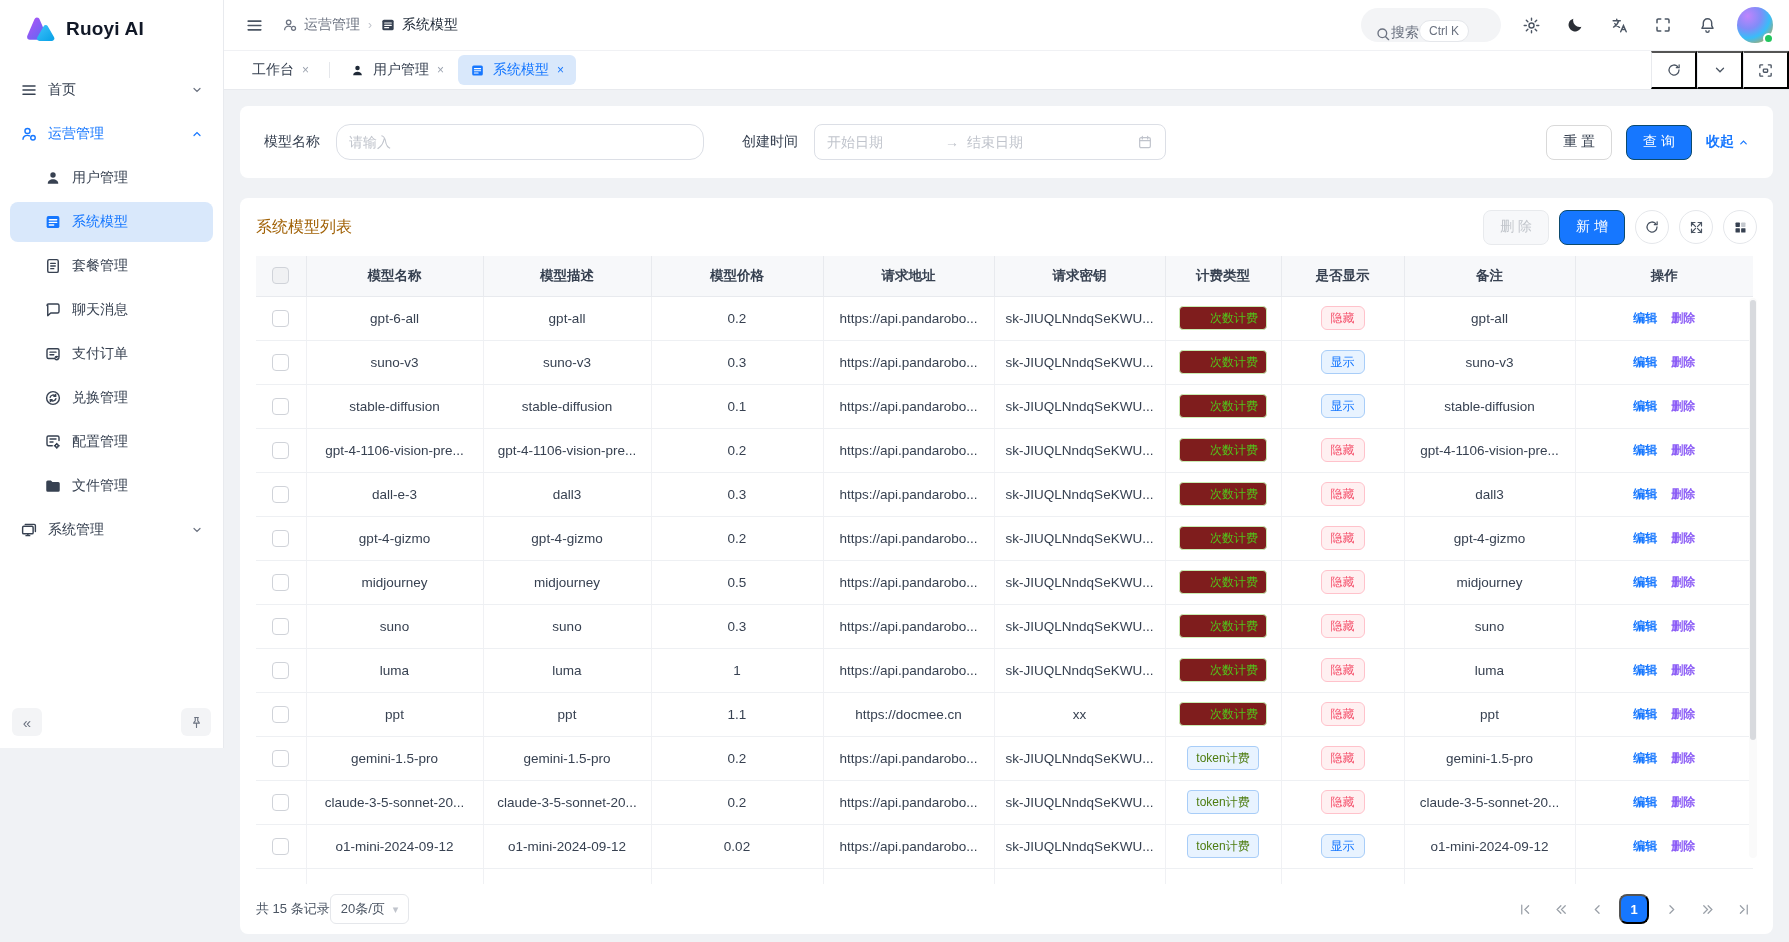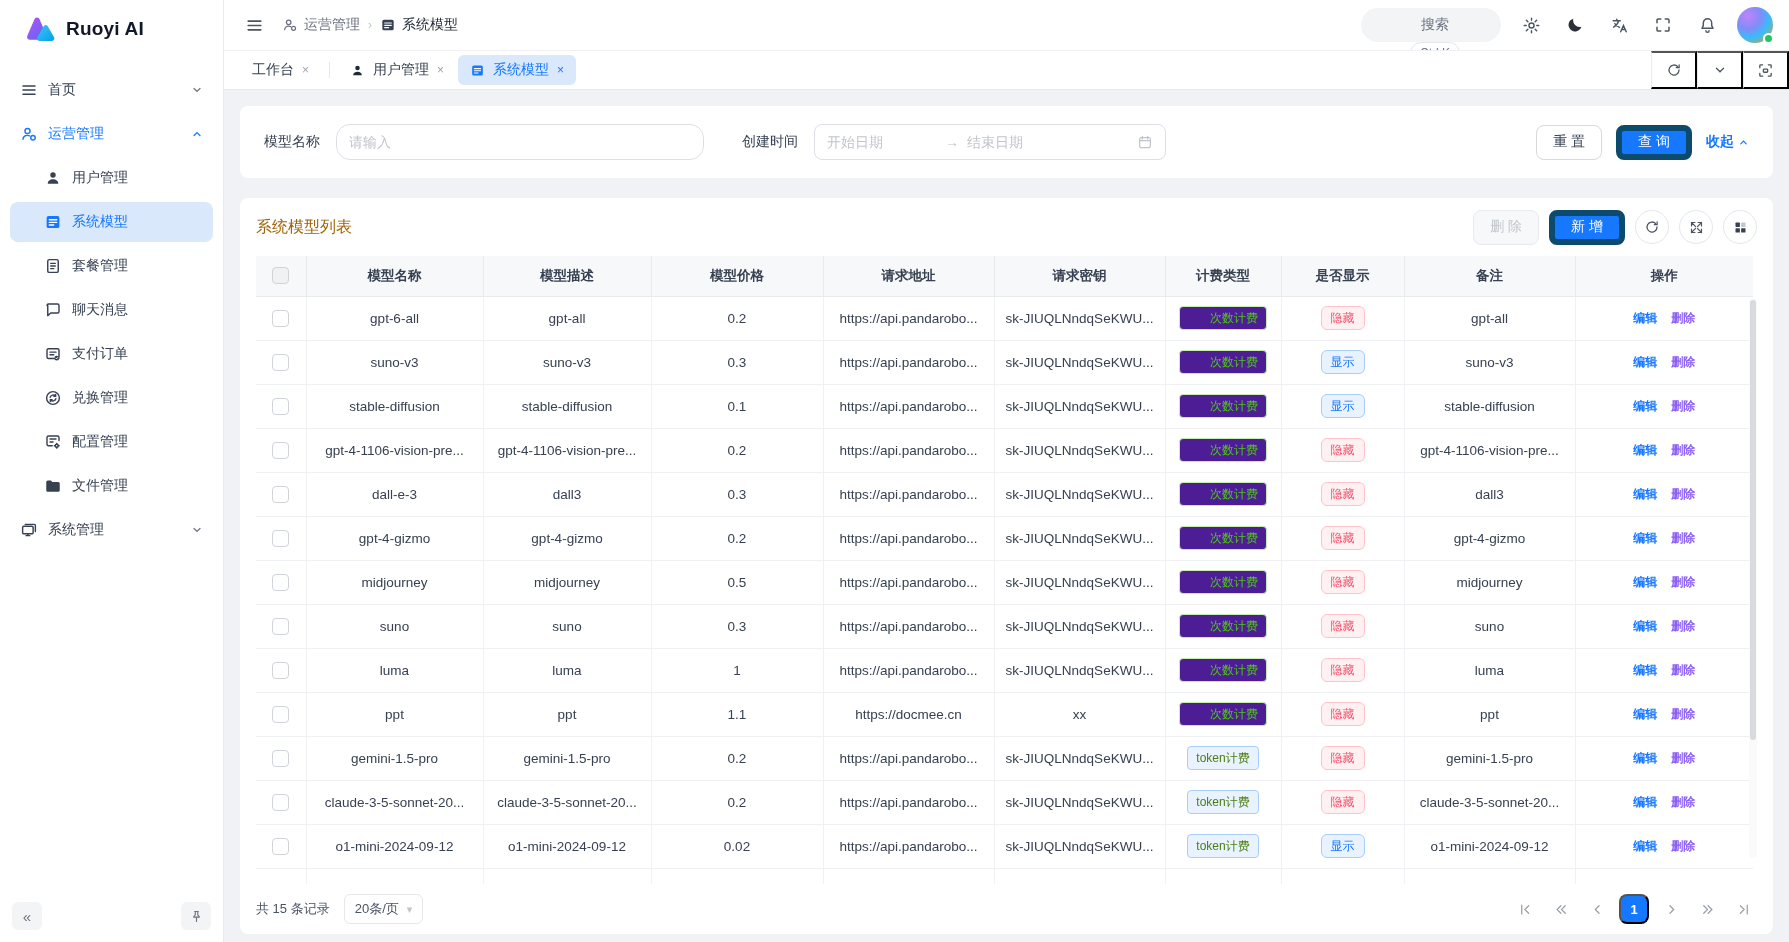--- a/index.html
+++ b/index.html
@@ -1,21 +1,21 @@
 <!DOCTYPE html>
 <html><head>
 <meta charset="utf-8">
 <style>
   * { margin:0; padding:0; box-sizing:border-box; }
   html,body { width:1789px; height:942px; overflow:hidden; }
   body { font-family:"Liberation Sans","DejaVu Sans",sans-serif; font-size:14px; color:#374151; background:#f0f2f5; display:flex; }
   svg { display:block; }
 
   
-  .sidebar { width:224px; height:942px; background:#fff; border-right:1px solid #e8eaee; display:flex; flex-direction:column; flex-shrink:0; }
+  .sidebar { width:224px; height:748px; background:#fff; border-right:1px solid #e8eaee; display:flex; flex-direction:column; flex-shrink:0; }
   .logo-row { height:58px; display:flex; align-items:center; gap:10px; padding:0 18px; }
   .logo-name { font-size:19px; font-weight:700; color:#111827; letter-spacing:.2px; }
   .menu { flex:1; padding:8px 0 0; overflow:hidden; }
   .menu-item { height:40px; margin:4px 10px; border-radius:8px; display:flex; align-items:center; gap:10px; padding:0 10px; color:#374151; cursor:pointer; }
   .menu-item .mi-label { flex:1; }
   .menu-item .chev { color:#6b7280; }
   .menu-item.sub { padding-left:34px; }
   .menu-item.blue { color:#1677ff; }
   .menu-item.blue .chev { color:#1677ff; }
   .menu-item.active { background:#d9e8fb; color:#1677ff; }
@@ -27,21 +27,21 @@
   .main { flex:1; display:flex; flex-direction:column; min-width:0; }
 
   
   .topbar { height:50px; background:#fff; display:flex; align-items:center; padding:0 16px; gap:14px; }
   .icon-btn { background:none; border:none; color:#4b5563; cursor:pointer; display:flex; align-items:center; justify-content:center; width:28px; height:28px; }
   .breadcrumb { display:flex; align-items:center; gap:8px; font-size:14px; }
   .bc-item { display:flex; align-items:center; gap:6px; color:#6b7280; cursor:pointer; }
   .bc-item.current { color:#1f2937; }
   .bc-sep { color:#c0c4cc; font-size:12px; }
   .topbar-right { margin-left:auto; display:flex; align-items:center; gap:16px; }
-  .search-pill { height:34px; background:#f3f4f6; border-radius:17px; display:flex; align-items:center; gap:8px; padding:0 6px 0 14px; cursor:pointer; min-width:140px;flex-direction:column; }
+  .search-pill { height:34px; background:#f3f4f6; border-radius:17px; display:flex; align-items:flex-end; padding:0 6px 0 14px; cursor:pointer; min-width:140px; }
   .search-pill .s-text { color:#6b7280; font-size:14px; }
   .kbd { background:#fff; border:1px solid #e5e7eb; border-radius:12px; padding:3px 9px; font-size:12px; color:#6b7280; }
   .avatar-wrap { position:relative; width:36px; height:36px; cursor:pointer; }
   .avatar { width:36px; height:36px; border-radius:50%; background:radial-gradient(circle at 30% 25%,#c084fc 0%,#818cf8 35%,#38bdf8 60%,#f59e0b 100%); }
   .status-dot { position:absolute; right:-1px; bottom:-1px; width:11px; height:11px; border-radius:50%; background:#22c55e; border:2px solid #fff; }
 
   
   .tabbar { height:40px; background:#fff; border-top:1px solid #f0f1f4; border-bottom:1px solid #e8eaee; display:flex; align-items:stretch; }
   .tabs { display:flex; align-items:center; padding-left:16px; gap:2px; flex:1; }
   .tab { display:flex; align-items:center; gap:8px; padding:6px 12px; border-radius:6px; cursor:pointer; color:#374151; font-size:14px; }
@@ -58,54 +58,54 @@
   .f-label { color:#374151; margin-right:4px; }
   .f-input { width:368px; height:36px; border:1px solid #dcdfe6; border-radius:14px; padding:0 12px; font-size:14px; color:#374151; outline:none; font-family:inherit; }
   .f-input::placeholder { color:#c0c4cc; }
   .date-range { width:352px; height:36px; border:1px solid #dcdfe6; border-radius:8px; display:flex; align-items:center; padding:0 12px; gap:8px; color:#c0c4cc; }
   .date-range input { border:none; outline:none; width:110px; font-size:14px; font-family:inherit; color:#374151; background:transparent; }
   .date-range input::placeholder { color:#c0c4cc; }
   .range-arrow { color:#c0c4cc; }
   .filter-right { margin-left:auto; display:flex; align-items:center; gap:14px; }
   .btn { height:35px; border-radius:8px; padding:0 16px; font-size:14px; cursor:pointer; font-family:inherit; }
   .btn-default { background:#fff; border:1px solid #d9d9d9; color:#374151; }
-  .btn-primary { background:#1677ff; border:6px solid #0c4a6e; color:#fff; }
+  .btn-primary { background:#1677ff; border:1px solid #0c4a6e; color:#fff; }
   .btn-disabled { background:#f7f8fa; border:1px solid #e8eaed; color:#c1c5cb; cursor:not-allowed; }
   .link-collapse { color:#1677ff; display:flex; align-items:center; gap:4px; cursor:pointer; font-weight:600; }
 
   .table-card { background:#fff; border-radius:8px; margin-top:20px; height:736px; display:flex; flex-direction:column; overflow:hidden; }
   .card-toolbar { height:58px; display:flex; align-items:center; padding:0 16px; gap:12px; flex-shrink:0; }
   .card-title { font-size:16px; color:#a16207; }
   .toolbar-right { margin-left:auto; display:flex; align-items:center; gap:10px; }
   .round-btn { width:34px; height:34px; border-radius:50%; border:1px solid #e5e7eb; background:#fff; color:#4b5563; display:flex; align-items:center; justify-content:center; cursor:pointer; }
 
   .table-wrap { position:relative; height:628px; overflow:hidden; margin:0 16px; flex-shrink:0; }
   table { border-collapse:collapse; table-layout:fixed; width:1497px; }
   th, td { height:44px; text-align:center; font-size:13.5px; border-bottom:1px solid #eef0f3; border-right:1px solid #f0f1f4; overflow:hidden; white-space:nowrap; text-overflow:ellipsis; padding:0 6px; }
   th:last-child, td:last-child { border-right:none; }
   thead th { height:40px; background:#f7f8fa; font-weight:700; color:#374151; border-bottom:1px solid #e8eaee; border-right:1px solid #e8eaee; }
   thead th:last-child { border-right:none; }
   .checkbox { display:inline-block; width:17px; height:17px; border:1.5px solid #d0d3d9; border-radius:4px; background:#fff; cursor:pointer; vertical-align:middle; }
   thead .checkbox { background:#f0f1f3; }
   .badge { display:inline-block; font-size:12px; line-height:1; padding:5px 8px; border-radius:4px; border:1px solid transparent; }
-  .badge-green { color:#52c41a; background:#4c1d95; border-color:#c8ecb2;padding-left:30px; }
+  .badge-green { color:#52c41a; background:#7f1d1d; border-color:#c8ecb2;padding-left:30px; }
   .badge-blue { color:#4d7c0f; background:#e8f3ff; border-color:#a8cdf8; }
   .pill { display:inline-block; font-size:12px; line-height:1; padding:5px 9px; border-radius:6px; border:1px solid transparent; }
   .pill-red { color:#f5506b; background:#fff0f1; border-color:#ffc2cb; }
   .pill-blue { color:#1677ff; background:#e8f3ff; border-color:#a8cdf8; }
   .op-link { cursor:pointer; font-weight:600; font-size:12px;margin-top:44px; }
   .op-edit { color:#1677ff; margin-right:14px; }
   .op-del { color:#8b5cf6; }
   tr.partial td { border-bottom:none; }
   .vscroll { position:absolute; top:42px; right:0; width:8px; height:560px; background:#fafafa; border-radius:4px; }
   .vscroll-thumb { position:absolute; top:2px; left:1px; width:6px; height:440px; background:#d8dade; border-radius:3px; }
 
   .card-footer { height:50px; display:flex; align-items:center; padding:0 16px; }
   .records { color:#4b5563; font-size:13px; }
-  .page-size { margin-left:14px; height:30px; border:1px solid #e5e7eb; border-radius:6px; display:flex; align-items:center; gap:8px; padding:0 10px; color:#4b5563; font-size:13px; cursor:pointer; }
+  .page-size { height:30px; border:1px solid #e5e7eb; border-radius:6px; display:flex; align-items:center; gap:8px; padding:0 10px; color:#4b5563; font-size:13px; cursor:pointer; }
   .page-size .caret { color:#c0c4cc; font-size:11px; }
   .pager { margin-left:auto; display:flex; align-items:center; gap:8px; }
   .pg-btn { width:28px; height:28px; display:flex; align-items:center; justify-content:center; color:#9aa0a8; background:none; border:none; cursor:pointer; }
   .pg-current { width:30px; height:30px; border-radius:8px; background:#1677ff; color:#fff; display:flex; align-items:center; justify-content:center; font-size:13px; font-weight:700; cursor:pointer; }
 </style>
 </head>
 <body>
 
 <aside class="sidebar">
   <div class="logo-row">

